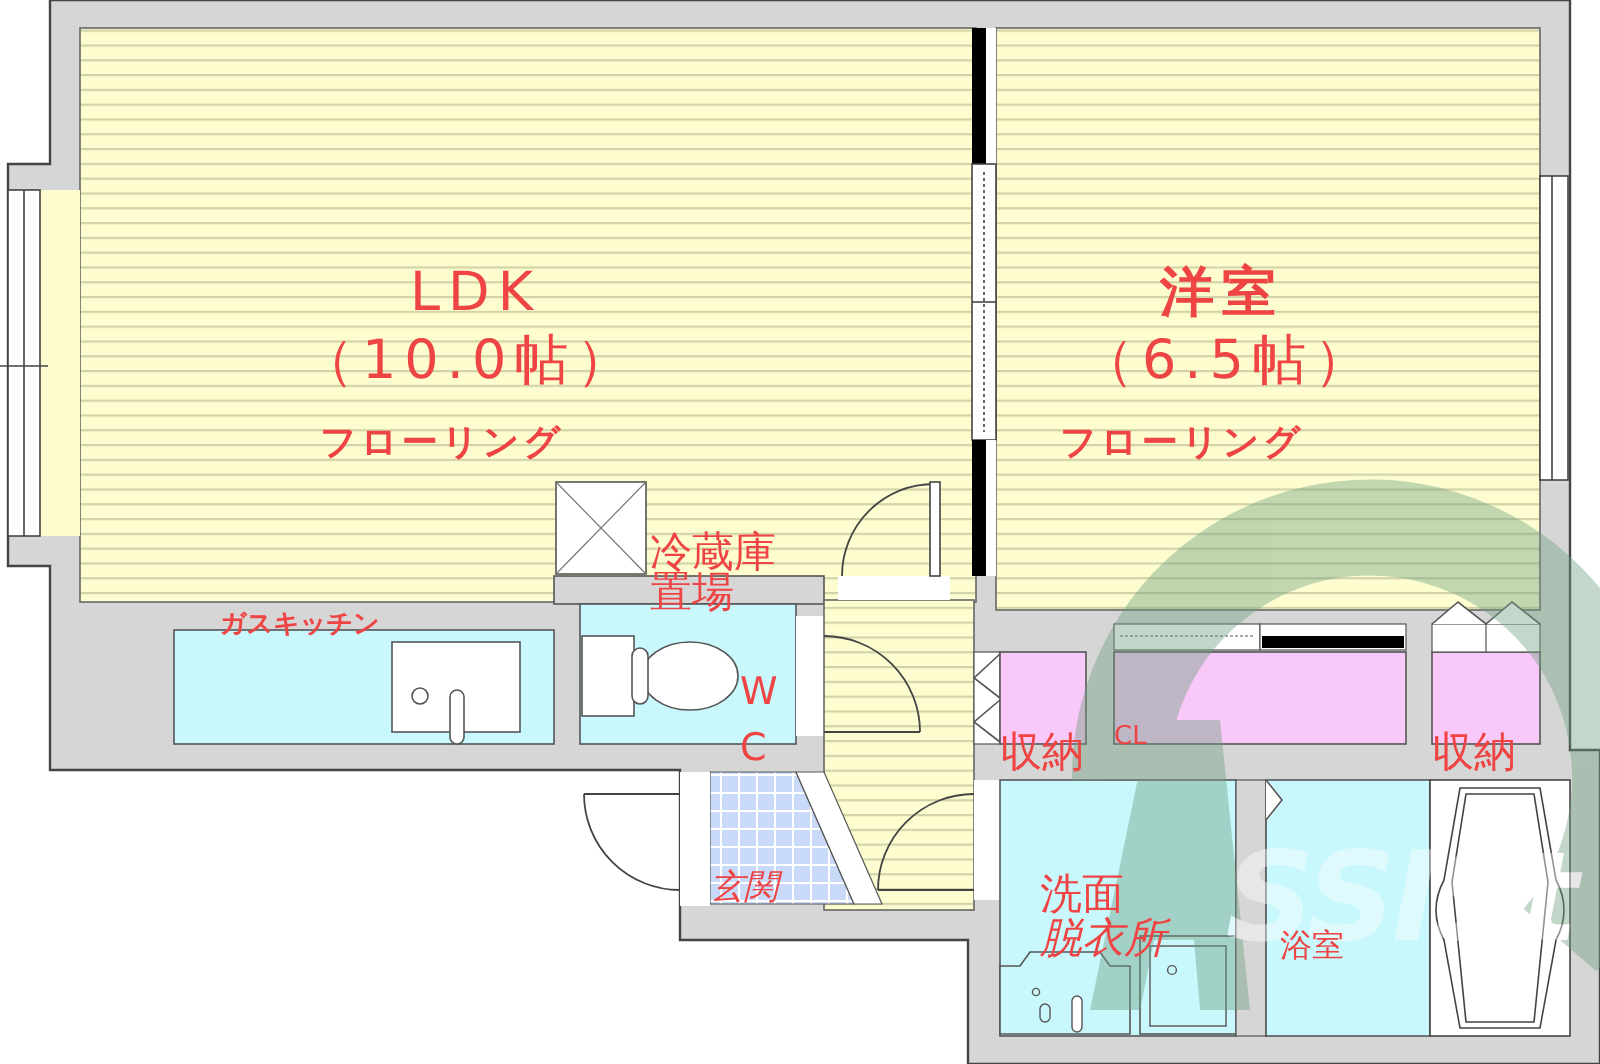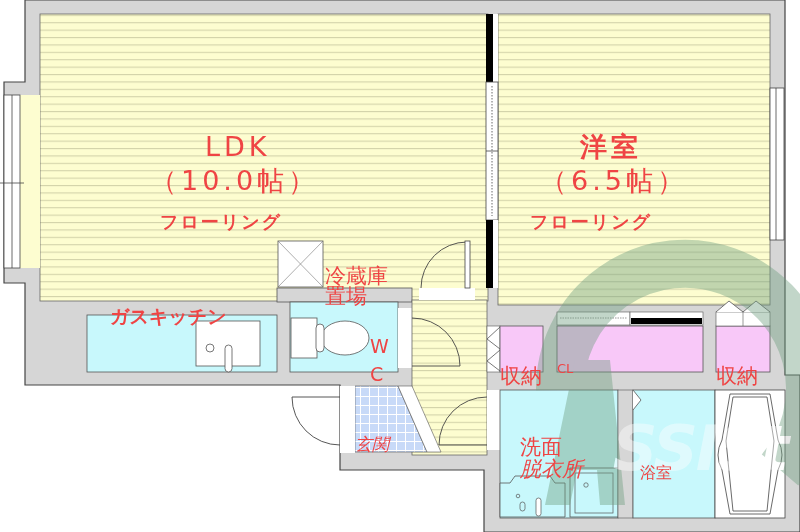--- a/index.html
+++ b/index.html
@@ -157,21 +157,21 @@
 </svg>
 
 <div class="label big" style="left:205px;top:108px;width:120px;">LDK</div>
 <div class="label big" style="left:150px;top:142px;width:230px;">（10.0帖）</div>
 <div class="label mid" style="left:160px;top:188px;width:210px;">フローリング</div>
 
 <div class="label big" style="left:580px;top:108px;width:110px;font-weight:bold;">洋室</div>
 <div class="label big" style="left:540px;top:142px;width:190px;">（6.5帖）</div>
 <div class="label mid" style="left:530px;top:188px;width:210px;">フローリング</div>
 
-<div class="label mid" style="left:110px;top:282px;width:140px;font-size:19px;letter-spacing:0;">ガスキッチン</div>
+<div class="label mid" style="left:110px;top:282px;width:140px;font-size:13px;letter-spacing:0;">ガスキッチン</div>
 <div class="label sm" style="left:325px;top:241px;width:60px;">冷蔵庫</div>
 <div class="label sm" style="left:325px;top:261px;width:60px;">置場</div>
 
 <div class="label" style="left:370px;top:312px;width:24px;font-size:19px;">W</div>
 <div class="label" style="left:370px;top:340px;width:24px;font-size:19px;">C</div>
 
 <div class="label sm" style="left:355px;top:411px;width:55px;font-size:17px;font-style:italic;">玄関</div>
 
 <div class="label sm" style="left:500px;top:341px;width:43px;">収納</div>
 <div class="label" style="left:557px;top:338px;width:174px;font-size:13px;">CL</div>

